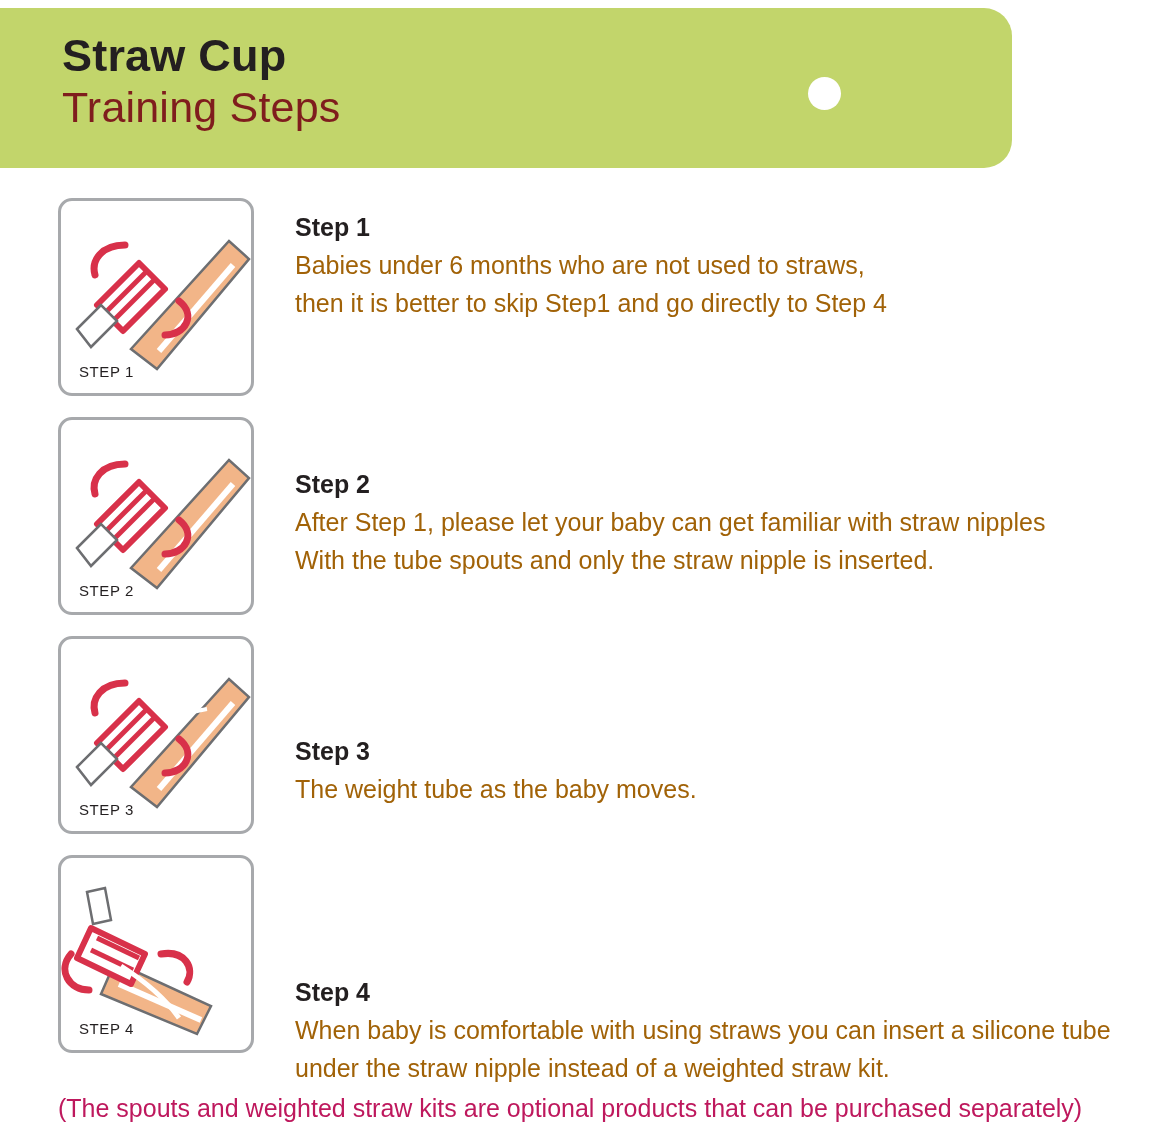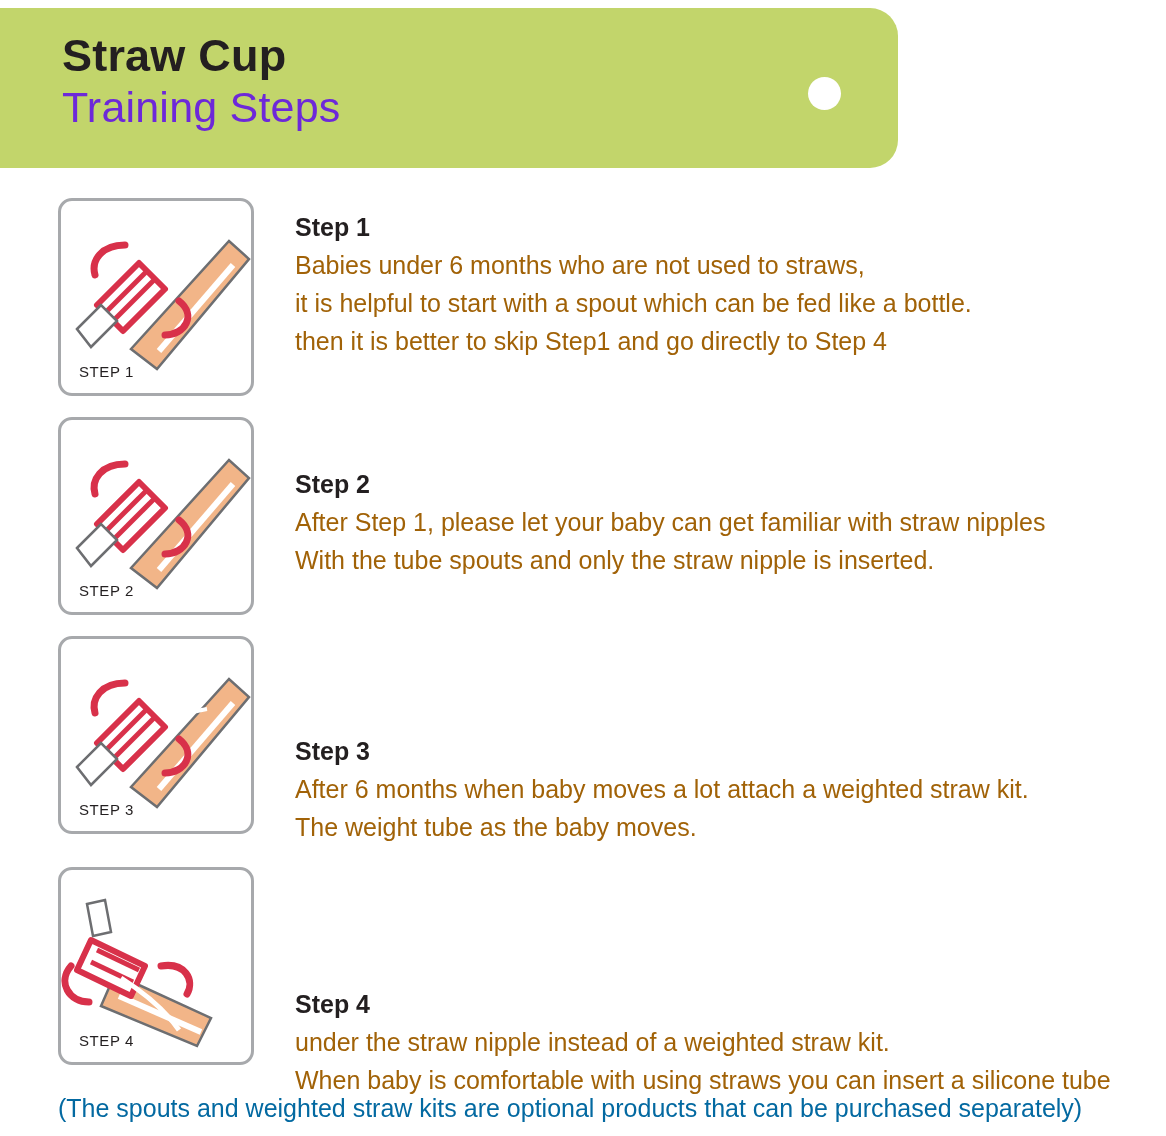--- a/index.html
+++ b/index.html
@@ -13,21 +13,21 @@
     font-family: "Liberation Sans", sans-serif;
     color: #231f20;
     overflow: hidden;
   }
 
   
   .banner {
     position: absolute;
     left: 0;
     top: 8px;
-    width: 898px;
+    width: 1012px;
     height: 160px;
     background: #c2d56b;
     border-radius: 0 28px 28px 0;
     text-decoration: underline;
   }
   .banner-title-wrap {
     position: absolute;
     left: 62px;
     top: 22px;
   }
@@ -35,21 +35,21 @@
     font-size: 45px;
     font-weight: bold;
     line-height: 52px;
     color: #231f20;
     letter-spacing: 0.2px;
   }
   .banner-subtitle {
     font-size: 43px;
     font-weight: normal;
     line-height: 50px;
-    color: #6d28d9;
+    color: #7f1d1d;
     letter-spacing: 0.2px;
   }
   .banner-dot {
     position: absolute;
     left: 808px;
     top: 69px;
     width: 33px;
     height: 33px;
     border-radius: 50%;
     background: #ffffff;
@@ -114,21 +114,21 @@
   .row-2 .step-text { padding-top: 48px; }
   .row-3 .step-text { padding-top: 96px; }
   .row-4 .step-text { padding-top: 118px; }
 
   .footer-note {
     position: absolute;
     left: 58px;
     top: 1092px;
     font-size: 25px;
     line-height: 32px;
-    color: #0369a1;
+    color: #be185d;
   }
 </style>
 </head>
 <body>
 
 <div class="banner">
   <div class="banner-title-wrap">
     <div class="banner-title">Straw Cup</div>
     <div class="banner-subtitle">Training Steps</div>
   </div>
@@ -151,21 +151,20 @@
         <path d="M16 128 L40 104 L56 120 L30 146 Z" fill="#ffffff" stroke="#6d6e71" stroke-width="2.5"></path>
 
         <path d="M64 44 C40 44 30 60 34 74" fill="none" stroke="#d8314a" stroke-width="7" stroke-linecap="round"></path>
         <path d="M118 100 C136 114 124 134 104 134" fill="none" stroke="#d8314a" stroke-width="7" stroke-linecap="round"></path>
       </svg>
       <div class="thumb-label">STEP 1</div>
     </div>
     <div class="step-text">
       <div class="step-title">Step 1</div>
       <div class="step-line">Babies under 6 months who are not used to straws,</div>
-      <div class="step-line">it is helpful to start with a spout which can be fed like a bottle.</div>
       <div class="step-line">then it is better to skip Step1 and go directly to Step 4</div>
     </div>
   </div>
 
   <div class="step-row row-2">
     <div class="thumb">
       <svg width="190" height="192" viewBox="0 0 190 192">
         <path d="M70 148 L168 40 L188 58 L96 168 Z" fill="#f2b588" stroke="#6d6e71" stroke-width="2.5"></path>
         <path d="M98 150 L172 64" fill="none" stroke="#ffffff" stroke-width="6"></path>
         <path d="M36 104 L78 62 L104 88 L62 130 Z" fill="#ffffff" stroke="#d8314a" stroke-width="6" stroke-linejoin="round"></path>
@@ -196,21 +195,20 @@
         <path d="M44 112 L86 70" stroke="#d8314a" stroke-width="5"></path>
         <path d="M52 120 L94 78" stroke="#d8314a" stroke-width="5"></path>
         <path d="M16 128 L40 104 L56 120 L30 146 Z" fill="#ffffff" stroke="#6d6e71" stroke-width="2.5"></path>
         <path d="M64 44 C40 44 30 60 34 74" fill="none" stroke="#d8314a" stroke-width="7" stroke-linecap="round"></path>
         <path d="M118 100 C136 114 124 134 104 134" fill="none" stroke="#d8314a" stroke-width="7" stroke-linecap="round"></path>
       </svg>
       <div class="thumb-label">STEP 3</div>
     </div>
     <div class="step-text">
       <div class="step-title">Step 3</div>
-      <div class="step-line">After 6 months when baby moves a lot attach a weighted straw kit.</div>
       <div class="step-line">The weight tube as the baby moves.</div>
     </div>
   </div>
 
   <div class="step-row row-4">
     <div class="thumb">
       <svg width="190" height="192" viewBox="0 0 190 192">
 
         <path d="M54 104 L150 148 L136 176 L40 136 Z" fill="#f2b588" stroke="#6d6e71" stroke-width="2.5"></path>
         <path d="M58 126 L140 162" fill="none" stroke="#ffffff" stroke-width="6"></path>
@@ -223,20 +221,20 @@
 
         <path d="M60 108 C82 122 104 140 118 160" fill="none" stroke="#ffffff" stroke-width="5"></path>
 
         <path d="M100 96 C124 92 134 110 126 124" fill="none" stroke="#d8314a" stroke-width="7" stroke-linecap="round"></path>
         <path d="M10 96 C-4 112 8 132 28 132" fill="none" stroke="#d8314a" stroke-width="7" stroke-linecap="round"></path>
       </svg>
       <div class="thumb-label">STEP 4</div>
     </div>
     <div class="step-text">
       <div class="step-title">Step 4</div>
+      <div class="step-line">When baby is comfortable with using straws you can insert a silicone tube</div>
       <div class="step-line">under the straw nipple instead of a weighted straw kit.</div>
-      <div class="step-line">When baby is comfortable with using straws you can insert a silicone tube</div>
     </div>
   </div>
 
 </div>
 
 <div class="footer-note">(The spouts and weighted straw kits are optional products that can be purchased separately)</div>
 
 </body></html>

